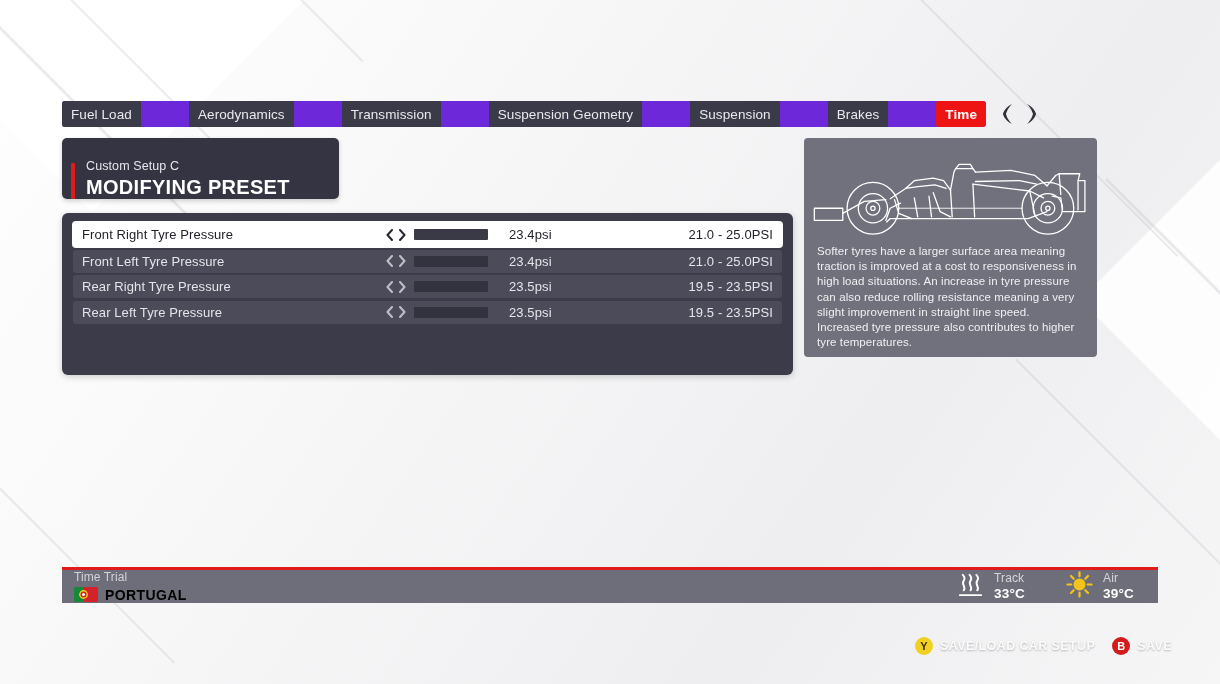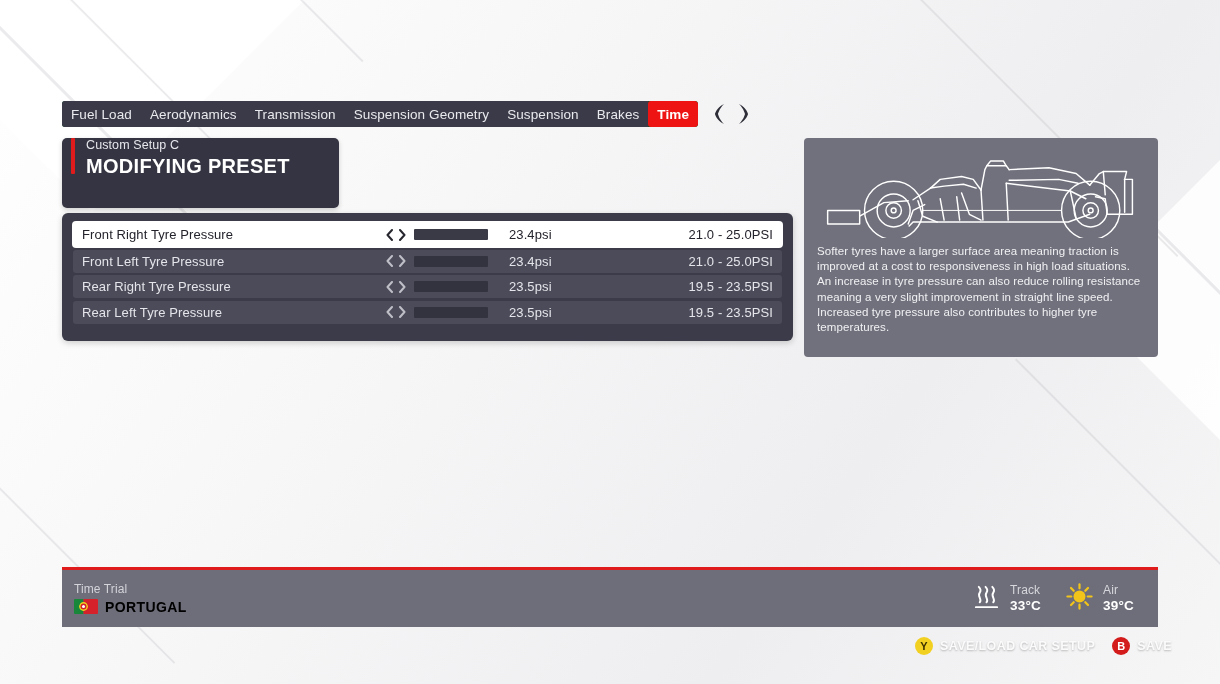--- a/index.html
+++ b/index.html
@@ -13,44 +13,44 @@
   #bg { position:absolute; inset:0; overflow:hidden; background:#f3f3f4; }
   #bg .grad {
     position:absolute; inset:0;
     background:linear-gradient(125deg,#ffffff 0%,#f7f7f8 35%,#eeeef0 70%,#f6f6f7 100%);
   }
   #bg .stripe { position:absolute; background:rgba(190,190,196,.30); transform:rotate(-45deg); transform-origin:top left; }
   #bg .wedge { position:absolute; background:rgba(255,255,255,.85); transform:rotate(-45deg); transform-origin:top left; }
 
   
   #tabbar { position:absolute; left:62px; top:101px; display:flex; align-items:stretch; height:26px; }
-  .tabs { display:flex; background:#14532d; border-radius:3px; overflow:hidden; }
+  .tabs { display:flex; background:#6d28d9; border-radius:3px; overflow:hidden;gap:48px; }
   .tab {
     display:flex; align-items:center; padding:0 9px;
     font-size:13.5px; color:#e9e9ee; letter-spacing:.1px; white-space:nowrap;
     background:#3a3a48;
   }
   .tab.active { background:#ee1414; color:#fff; font-weight:600; border-radius:3px; }
   .bumpers { display:flex; align-items:center; gap:9px; margin-left:14px; }
   .bumper { width:15px; height:24px; display:block; }
 
   
   #preset {
-    position:absolute; left:62px; top:138px; width:277px; height:70px;
-    background:#343442; border-radius:5px; display:flex; align-items:flex-start;
+    position:absolute; left:62px; top:138px; width:277px; height:61px;
+    background:#343442; border-radius:5px; display:flex; align-items:flex-end;
     box-shadow:0 2px 5px rgba(0,0,0,.18);
   }
   #preset .accent { width:4px; height:36px; background:#e01b1b; margin-left:9px; border-radius:1px; }
   #preset .ptxt { margin-left:11px; }
   #preset .sub { font-size:12.5px; color:#e6e6ec; line-height:1.25; letter-spacing:.1px; }
   #preset .main { font-size:20px; font-weight:700; color:#ffffff; letter-spacing:.3px; line-height:1.2; }
 
   
   #settings {
-    position:absolute; left:62px; top:213px; width:731px; height:128px;
+    position:absolute; left:62px; top:213px; width:731px; height:162px;
     background:#3b3b49; border-radius:6px; padding:9px 11px;
     box-shadow:0 2px 6px rgba(0,0,0,.18);
   }
   .row {
     position:relative; height:23px; margin-bottom:2.5px;
     background:#4b4b5a; border-radius:3px;
     display:flex; align-items:center;
     font-size:13px; color:#e4e4ea;
   }
   .row.selected { background:#ffffff; color:#23232c; box-shadow:0 0 0 1px #ffffff; height:25px; }
@@ -61,40 +61,40 @@
     position:absolute; left:341px; width:74px; height:11px;
     background:#33333f; border-radius:1px; overflow:hidden;
   }
   .row.selected .bar { background:#3a3a46; }
   .row .bar .fill { height:100%; background:#ffffff; }
   .row .val { position:absolute; left:436px; letter-spacing:.1px; white-space:nowrap; }
   .row .range { position:absolute; right:9px; letter-spacing:.1px; white-space:nowrap; }
 
   
   #info {
-    position:absolute; left:804px; top:138px; width:354px; height:219px;
+    position:absolute; left:804px; top:138px; width:293px; height:219px;
     background:#71717d; border-radius:4px; overflow:hidden;
   }
   #info .carbox { height:100px; display:flex; align-items:center; justify-content:center; padding-top:6px; }
   #info .desc {
     padding:6px 13px 0 13px; font-size:11.5px; line-height:1.32;
     color:#f0f0f3; letter-spacing:.1px;
   }
 
   
   #status {
-    position:absolute; left:62px; top:567px; width:1096px; height:60px;
+    position:absolute; left:62px; top:567px; width:1096px; height:36px;
     background:#6e6e7a; border-top:3px solid #e01b1b; display:flex; align-items:center;
   }
   #status .left { margin-left:12px; }
   #status .mode { font-size:12px; color:#d3d3da; line-height:1.3; letter-spacing:.1px; }
   #status .country { display:flex; align-items:center; gap:7px; margin-top:1px; }
   #status .flag { width:24px; height:15px; border-radius:1px; overflow:hidden; position:relative; display:block; }
   #status .cname { font-size:14px; font-weight:700; color:#000000; letter-spacing:.4px; }
-  #status .weather { margin-left:auto; display:flex; align-items:center; gap:24px; margin-right:24px; }
+  #status .weather { margin-left:auto; display:flex; align-items:center; gap:40px; margin-right:24px; }
   #status .wgroup { display:flex; align-items:center; gap:9px; }
   #status .wtxt .wl { font-size:12px; color:#d6d6dc; line-height:1.25; letter-spacing:.1px; }
   #status .wtxt .wv { font-size:13.5px; font-weight:700; color:#fff; line-height:1.25; letter-spacing:.2px; }
 
   
   #footer { position:absolute; right:48px; top:637px; display:flex; align-items:center; gap:17px; }
   .prompt { display:flex; align-items:center; gap:7px; }
   .btnglyph {
     width:18px; height:18px; border-radius:50%;
     display:flex; align-items:center; justify-content:center;

